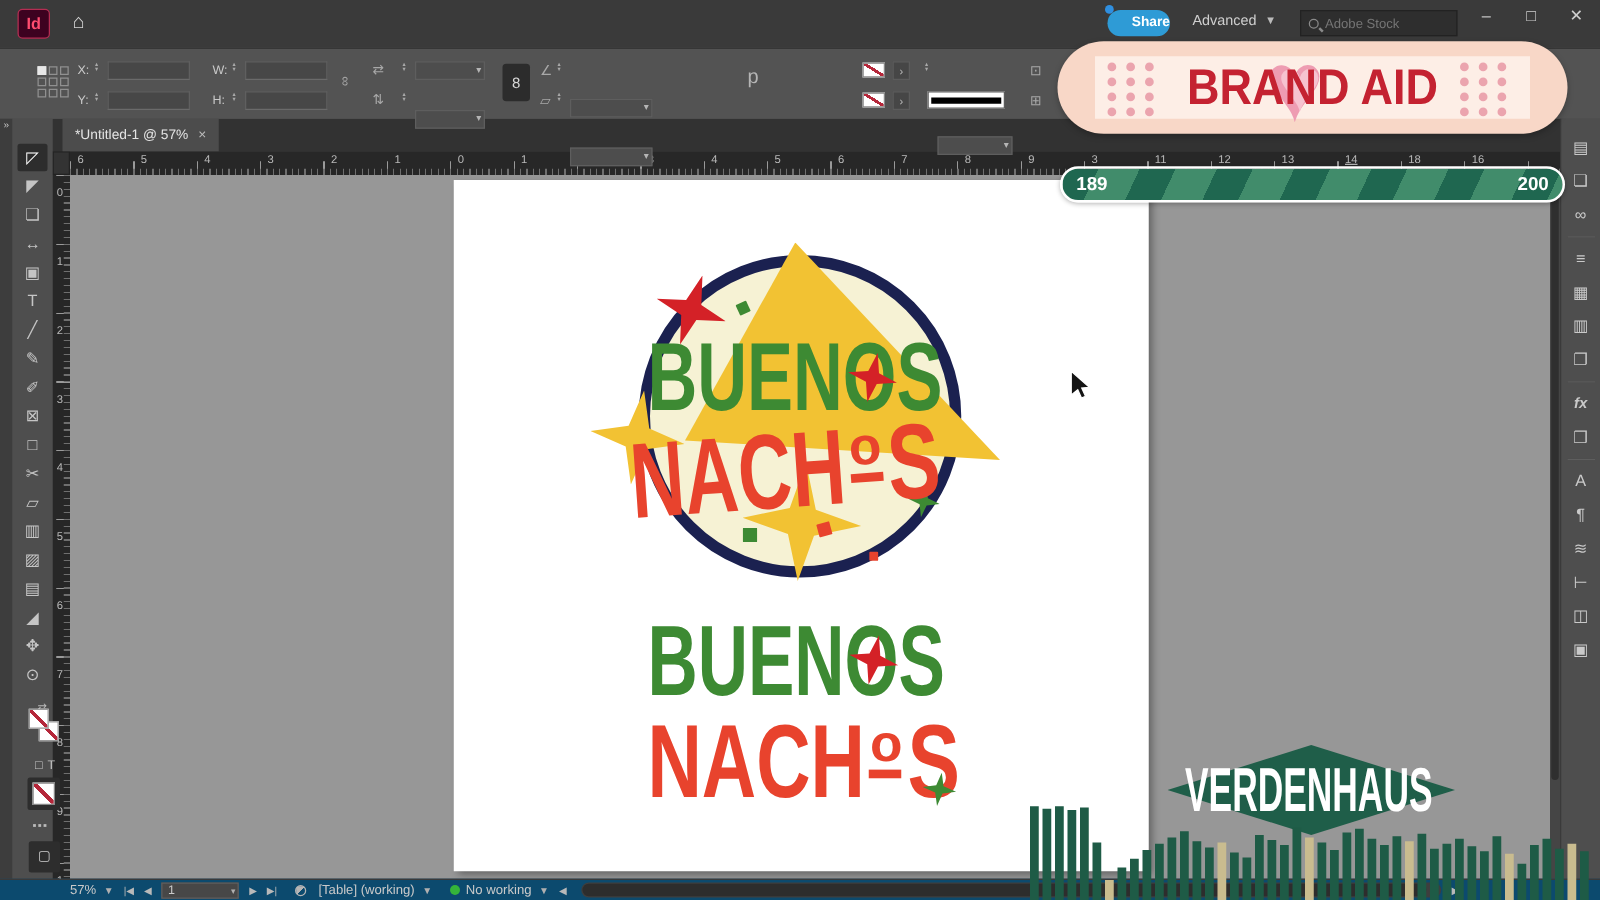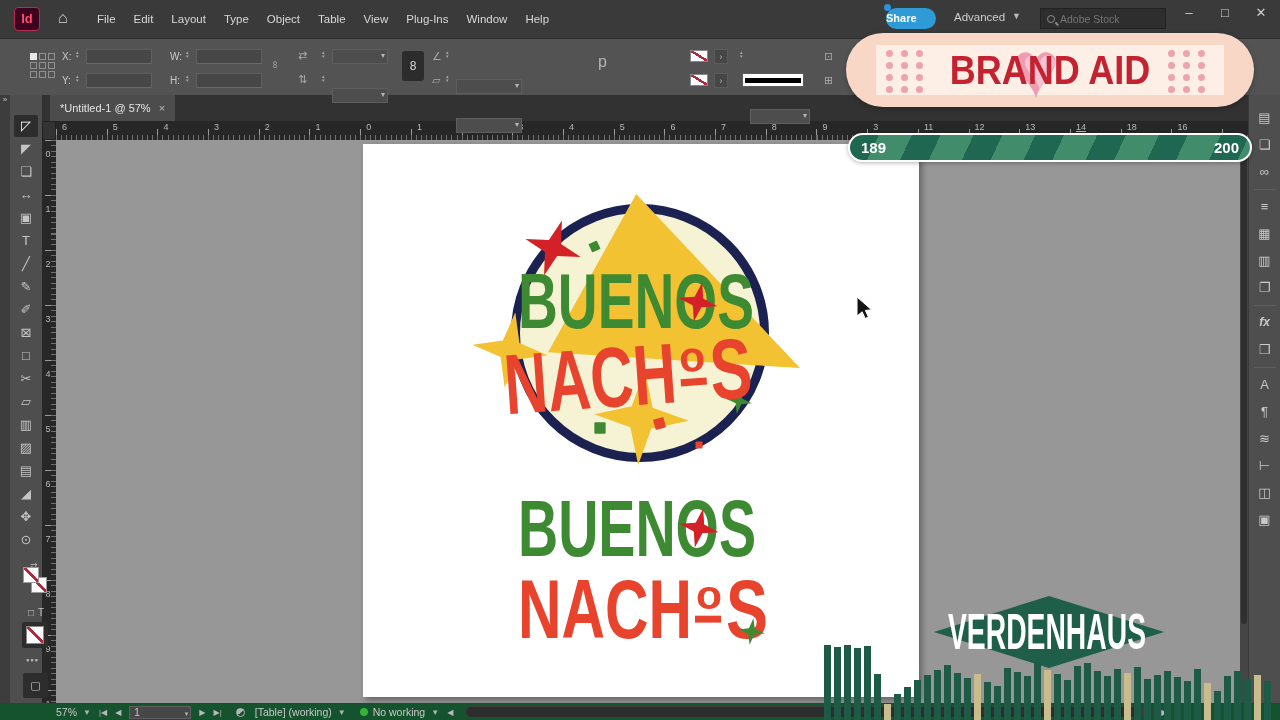--- a/index.html
+++ b/index.html
@@ -9,21 +9,21 @@
   .abs { position:absolute; }
 
   
   .titlebar { left:0; top:0; width:1280px; height:38px; background:#3a3a3a; z-index:20; }
   .id-logo { left:14px; top:7px; width:26px; height:24px; background:#3d0220; border:1px solid #b52d52;
     border-radius:4px; color:#ff4c70; font-weight:bold; font-size:13px; text-align:center; line-height:22px; }
   .home-ic { left:58px; top:9px; color:#d5d5d5; font-size:16px; }
   .menu-list { left:88px; top:0; height:38px; display:flex; align-items:center; }
   .menu-item { padding:0 9px; color:#d8d8d8; font-size:11.5px; cursor:default; }
   .share-btn { left:886px; top:8px; width:50px; height:21px; background:#2e9bd6; border-radius:11px;
-    color:#fff; font-size:11px; font-weight:bold; text-align:left; line-height:21px; }
+    color:#fff; font-size:11px; font-weight:bold; text-align:right; line-height:21px; }
   .share-dot { left:884px; top:4px; width:7px; height:7px; border-radius:50%; background:#2f8fe0; }
   .advanced { left:954px; top:11px; color:#cfcfcf; font-size:11.5px; }
   .adv-chev { left:1012px; top:11px; color:#bbb; font-size:9px; }
   .stock-box { left:1040px; top:8px; width:126px; height:21px; background:#2e2e2e; border:1px solid #222;
     display:flex; align-items:center; gap:5px; padding:0 6px; }
   .mag { width:8px; height:8px; border:1.5px solid #8a8a8a; border-radius:50%; position:relative; flex:0 0 auto;}
   .mag::after { content:""; position:absolute; left:7px; top:7px; width:4px; height:1.5px; background:#8a8a8a;
     transform:rotate(45deg); }
   .stock-box input { background:transparent; border:none; outline:none; color:#9a9a9a; font-size:10.5px; width:100px;
     font-family:inherit; }
@@ -98,21 +98,21 @@
 
   
   .panelcol { left:1248px; top:95px; width:32px; height:608px; background:#4e4e4e; z-index:20;
     border-left:1px solid #3a3a3a; }
   .picon { width:26px; height:21px; margin:6px auto 0; color:#c9c9c9; font-size:13px; text-align:center;
     line-height:21px; }
   .picon.fx { font-style:italic; font-weight:bold; font-size:12px; }
   .psep { width:22px; height:1px; margin:7px auto 0; background:#3e3e3e; border-bottom:1px solid #5e5e5e; }
 
   
-  .statusbar { left:0; top:703px; width:1280px; height:17px; background:#14532d; border-top:1px solid #3a3a3a;
+  .statusbar { left:0; top:703px; width:1280px; height:17px; background:#0c4a6e; border-top:1px solid #3a3a3a;
     z-index:20; display:flex; align-items:center; color:#c9c9c9; font-size:10.5px; }
   .sb-it { margin-left:10px; white-space:nowrap; }
   .sb-chev { color:#b0b0b0; font-size:8px; margin-left:6px; }
   .sb-nav { color:#b9b9b9; font-size:8px; margin-left:8px; }
   .pagebox { margin-left:8px; width:62px; height:13px; background:#474747; border:1px solid #5f5f5f;
     padding:0 4px; font-size:10px; line-height:12px; position:relative; }
   .pagebox::after { content:"▾"; position:absolute; right:2px; top:1px; font-size:7px; color:#b0b0b0; }
   .preflight { width:9px; height:9px; border:1.5px solid #b5b5b5; border-radius:50%; margin-left:14px;
     background:linear-gradient(135deg,#b5b5b5 50%, transparent 50%); }
   .errdot { width:8px; height:8px; border-radius:50%; background:#35b43a; margin-left:14px; }
@@ -198,32 +198,20 @@
   </svg>
   <div class="abs star4" style="left:738px;top:618px;width:27px;height:27px;background:var(--lg-green);transform:rotate(8deg);z-index:7"></div>
 
   <svg class="abs cursor" width="17" height="24">
     <path d="M1,1 L1,20 L6.2,15.8 L9.2,22.5 L12.4,21 L9.4,14.4 L15.5,13.8 Z" fill="#141414" stroke="#fff" stroke-width="1"></path>
   </svg>
 
   <div class="abs titlebar">
     <div class="abs id-logo">Id</div>
     <div class="abs home-ic">⌂</div>
-    <div class="abs menu-list" id="menu-list">
-        <span class="menu-item">File</span>
-        <span class="menu-item">Edit</span>
-        <span class="menu-item">Layout</span>
-        <span class="menu-item">Type</span>
-        <span class="menu-item">Object</span>
-        <span class="menu-item">Table</span>
-        <span class="menu-item">View</span>
-        <span class="menu-item">Plug-Ins</span>
-        <span class="menu-item">Window</span>
-        <span class="menu-item">Help</span>
-      </div>
     <div class="abs share-dot"></div>
     <div class="abs share-btn">Share</div>
     <div class="abs advanced">Advanced</div>
     <div class="abs adv-chev">▼</div>
     <div class="abs stock-box">
       <span class="mag"></span>
       <input placeholder="Adobe Stock" style="">
     </div>
     <div class="abs winbtn" style="left:1172px">–</div>
     <div class="abs winbtn" style="left:1208px">□</div>

